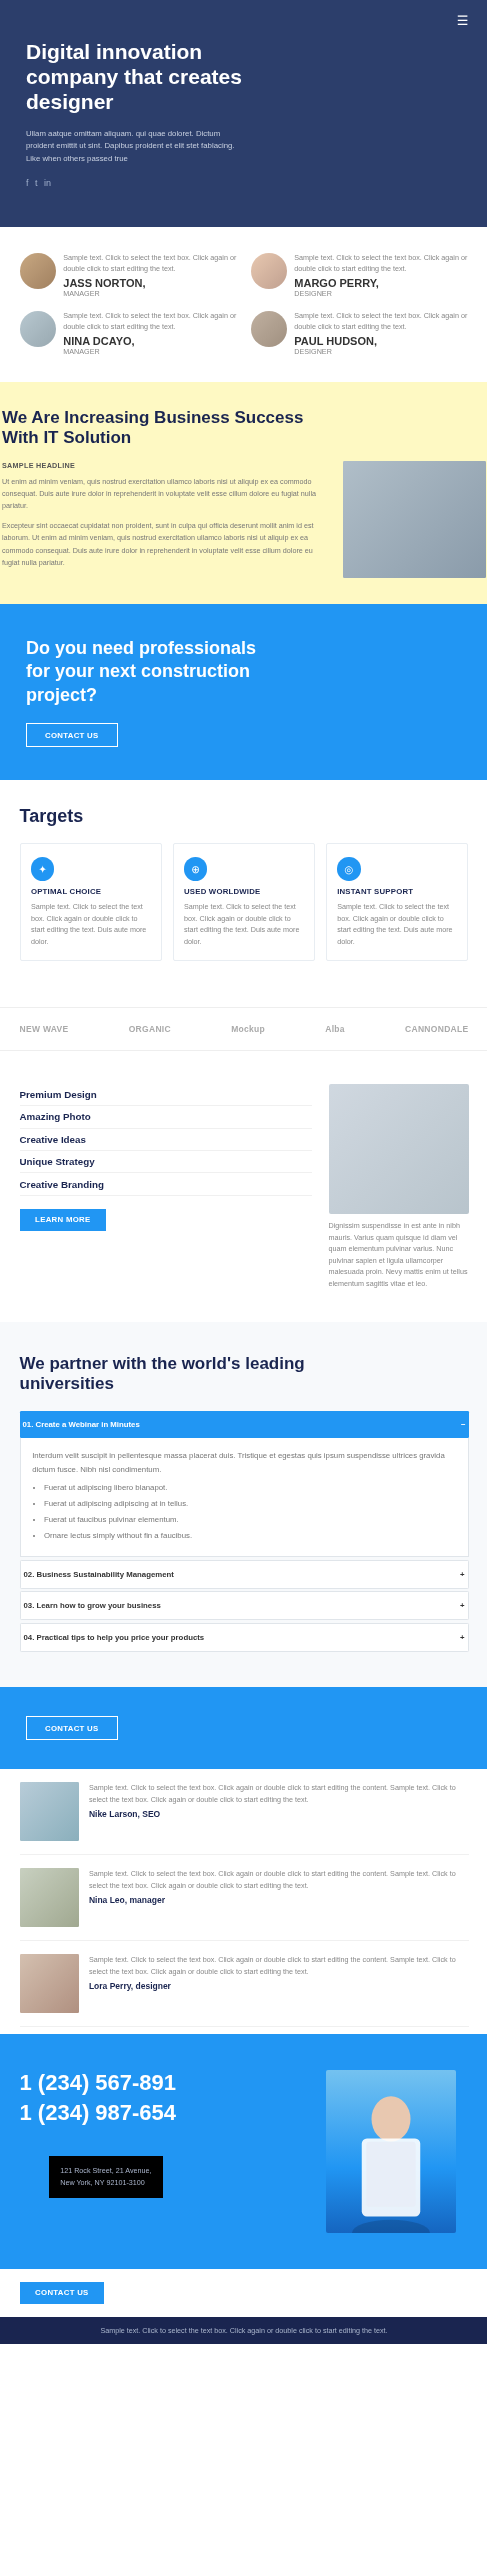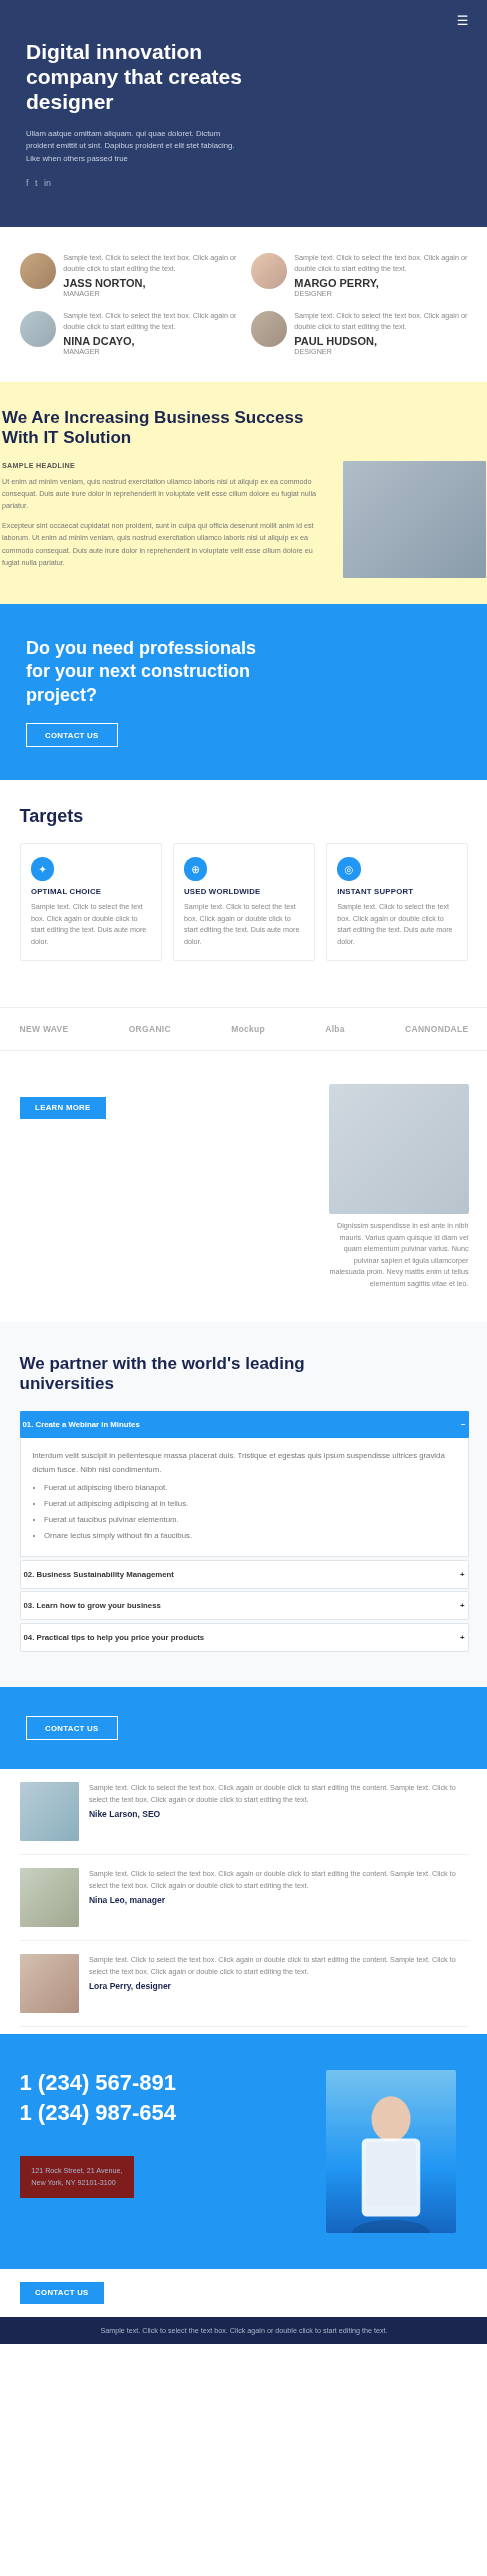--- a/index.html
+++ b/index.html
@@ -53,21 +53,21 @@
     .logo-item { color: #aaa; font-size: 8.5px; font-weight: 700; letter-spacing: 0.3px; }
 
     
     .what-we-do { padding: 32.5px 19.5px; background: #fff; }
     .what-we-do h2 { font-size: 18px; font-weight: 700; color: #1a2550; margin-bottom: 16.3px; }
     .what-content { display: flex; gap: 16.3px; }
     .what-list { flex: 1; }
     .what-list ul { list-style: none; }
     .what-list ul li { padding: 5.2px 0; font-size: 9.8px; font-weight: 600; color: #1a2550; border-bottom: 0.7px solid #f0f0f0; cursor: pointer; }
     .what-list .btn-blue { background: #2196f3; color: #fff; border: none; padding: 6.5px 15.6px; font-size: 7.8px; font-weight: 700; margin-top: 13px; cursor: pointer; letter-spacing: 0.3px; text-transform: uppercase; }
-    .what-img { width: 140px; flex-shrink: 0; text-align: right; }
+    .what-img { width: 140px; flex-shrink: 0; }
     .what-img-placeholder { width: 100%; height: 130px; background: linear-gradient(135deg, #d0d8e0 0%, #b8c4cc 100%); border-radius: 2px; margin-bottom: 6.5px; }
     .what-img p { font-size: 7.2px; color: #888; line-height: 1.6; }
 
     
     .universities { padding: 32.5px 19.5px; background: #f7f9fb; }
     .universities h2 { font-size: 17px; font-weight: 700; color: #1a2550; margin-bottom: 16.3px; max-width: 325px; }
     .accordion { border: none; }
     .accordion-item { margin-bottom: 2.6px; }
     .accordion-header { background: #2196f3; color: #fff; padding: 9px 3px; display: flex; justify-content: space-between; align-items: center; cursor: pointer; border-radius: 1.3px; }
     .accordion-header.closed { background: #fff; color: #333; border: 0.7px solid #e0e5ea; }
@@ -210,20 +210,27 @@
     <div class="logo-item">ORGANIC</div>
     <div class="logo-item">Mockup</div>
     <div class="logo-item">Alba</div>
     <div class="logo-item">CANNONDALE</div>
   </div>
 </section>
 
 <section class="what-we-do">
   <div class="what-content">
     <div class="what-list">
+      <ul>
+        <li>Premium Design</li>
+        <li>Amazing Photo</li>
+        <li>Creative Ideas</li>
+        <li>Unique Strategy</li>
+        <li>Creative Branding</li>
+      </ul>
       <button class="btn-blue">LEARN MORE</button>
     </div>
     <div class="what-img">
       <div class="what-img-placeholder"></div>
       <p>Dignissim suspendisse in est ante in nibh mauris. Varius quam quisque id diam vel quam elementum pulvinar varius. Nunc pulvinar sapien et ligula ullamcorper malesuada proin. Nevy mattis enim ut tellus elementum sagittis vitae et leo.</p>
     </div>
   </div>
 </section>
 
 <section class="universities">
@@ -301,21 +308,21 @@
       <p>Sample text. Click to select the text box. Click again or double click to start editing the content. Sample text. Click to select the text box. Click again or double click to start editing the text.</p>
       <div class="person-name">Lora Perry, designer</div>
     </div>
   </div>
 </section>
 
 <section class="contact-blue">
   <div class="contact-left">
     <h2 style="font-size:22px;color:#fff;font-weight:700;margin-bottom:3.9px;">1 (234) 567-891</h2>
     <h2 style="font-size:22px;color:#fff;font-weight:700;margin-bottom:16.3px;">1 (234) 987-654</h2>
-    <div style="margin-top:13px;background:#7f1d1d;padding:9px 11.7px;display:inline-block;">
+    <div style="margin-top:13px;background:#000000;padding:9px 11.7px;display:inline-block;margin-left:29px;">
       <p style="color:#aab5cc;font-size:7.2px;line-height:1.7;">121 Rock Street, 21 Avenue,</p>
       <p style="color:#aab5cc;font-size:7.2px;line-height:1.7;">New York, NY 92101-3100</p>
     </div>
   </div>
   <div class="contact-right">
     <div style="width:130px;height:163px;background:linear-gradient(180deg, #74c2f0 0%, #2196f3 60%, #1565c0 100%);border-radius:2px;overflow:hidden;position:relative;">
       
       <svg width="130" height="163" viewBox="0 0 200 250" xmlns="http://www.w3.org/2000/svg">
         <ellipse cx="100" cy="75" rx="30" ry="35" fill="#e8c8b0"></ellipse>
         <rect x="55" y="105" width="90" height="120" rx="8" fill="#fff" opacity="0.9"></rect>

